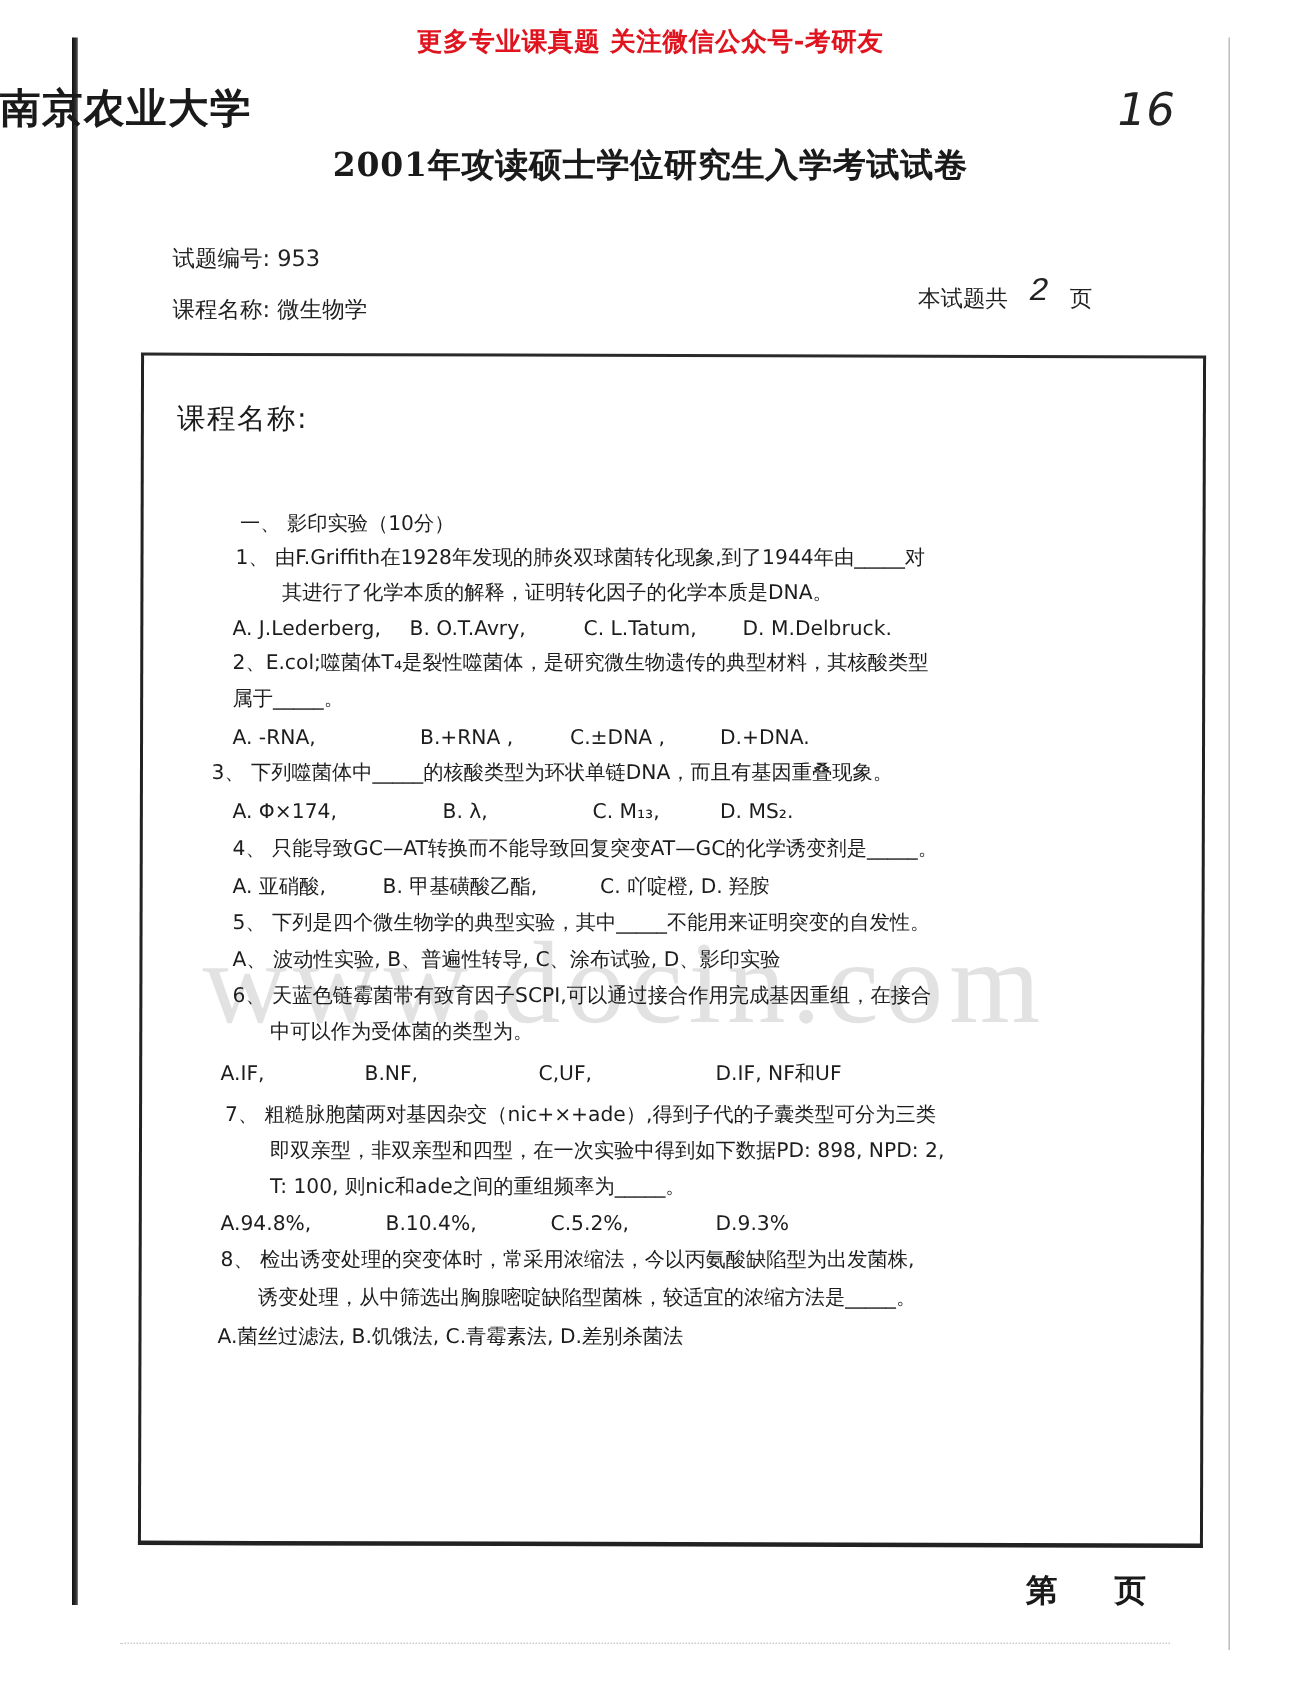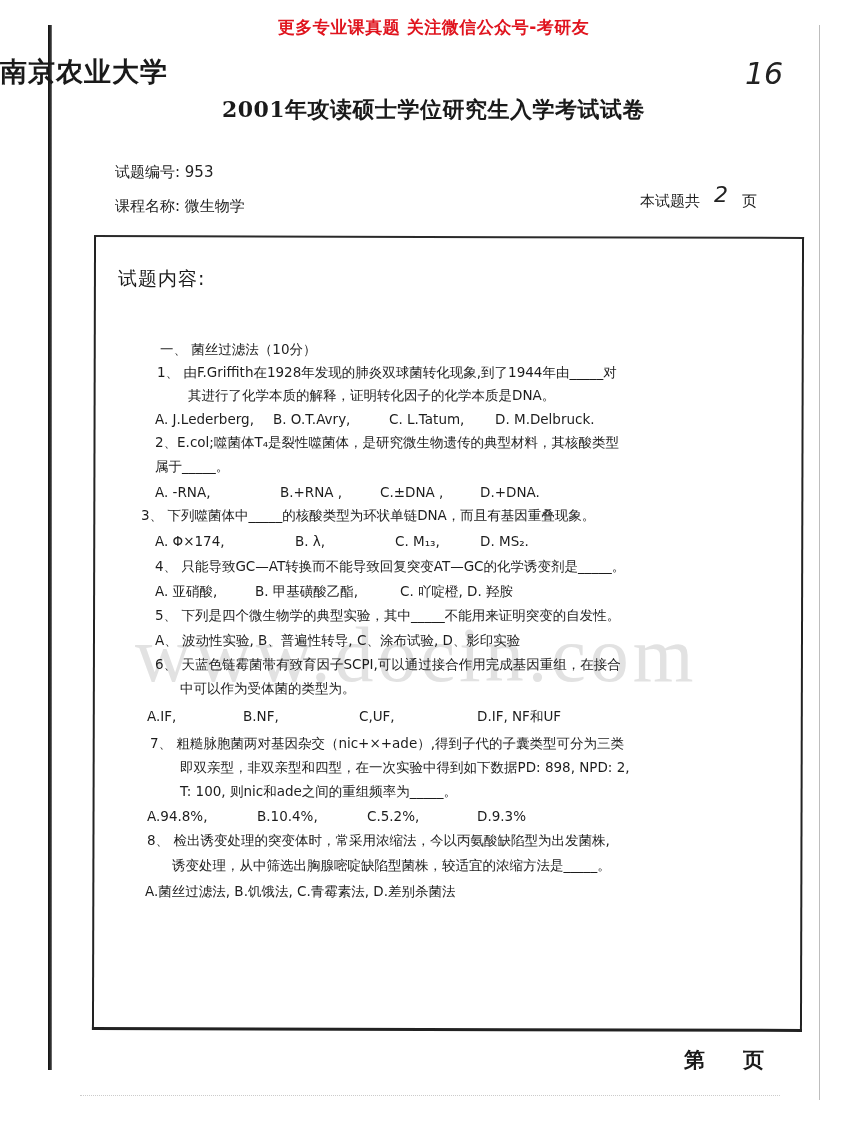--- a/index.html
+++ b/index.html
@@ -31,21 +31,21 @@
     }
     .exam-title {
       left: 0; width: 867px; top: 95px; text-align: center;
       font-size: 22px; font-weight: bold; letter-spacing: 0.5px;
     }
     .meta {
       font-family: "DejaVu Sans", sans-serif; font-size: 15px; color: #222;
     }
     .meta-code { left: 115px; top: 163px; }
     .meta-course { left: 115px; top: 186px; margin-top: 11px; }
-    .meta-pages { left: 640px; top: 186px; }
+    .meta-pages { left: 612px; top: 186px; font-family: Liberation Mono, monospace; }
     .meta-pages .num { font-size: 22px; font-style: italic; margin: 0 14px; position: relative; top: -4px; }
     .box {
       left: 93px; top: 236px; width: 706px; height: 790px;
       border-left: 2px solid #222; border-right: 2px solid #222;
       border-top: 2px solid #2a2a2a; border-bottom: 3px solid #222;
       transform: rotate(0.15deg);
     }
     .content-label {
       left: 118px; top: 266px; font-size: 19px; letter-spacing: 1px;
       font-family: "DejaVu Sans", sans-serif;
@@ -83,25 +83,25 @@
 <div class="abs uni-title">南京农业大学</div>
 <div class="abs exam-title">2001年攻读硕士学位研究生入学考试试卷</div>
 
 <div class="abs meta meta-code">试题编号: 953</div>
 <div class="abs meta meta-course">课程名称: 微生物学</div>
 <div class="abs meta meta-pages">
   <span>本试题共</span><span class="num">2</span><span>页</span>
 </div>
 
 <div class="abs box"></div>
-<div class="abs content-label">试题内容:</div>
+<div class="abs content-label">课程名称:</div>
 
 <div class="abs watermark">www.docin.com</div>
 
-<div class="abs q section-head">一、 菌丝过滤法（10分）</div>
+<div class="abs q section-head">一、 影印实验（10分）</div>
 
 <div class="abs q" style="left:157px;top:361px">1、 由F.Griffith在1928年发现的肺炎双球菌转化现象,到了1944年由_____对</div>
 <div class="abs q" style="left:188px;top:384px">其进行了化学本质的解释，证明转化因子的化学本质是DNA。</div>
 <div class="abs q opts" style="left:155px;top:408px">
   <span style="width:118px">A.  J.Lederberg,</span><span style="width:116px">B.  O.T.Avry,</span><span style="width:106px">C.  L.Tatum,</span><span>D.  M.Delbruck.</span>
 </div>
 
 <div class="abs q" style="left:155px;top:431px">2、E.col;噬菌体T₄是裂性噬菌体，是研究微生物遗传的典型材料，其核酸类型</div>
 <div class="abs q" style="left:155px;top:455px">属于_____。</div>
 <div class="abs q opts" style="left:155px;top:481px">

